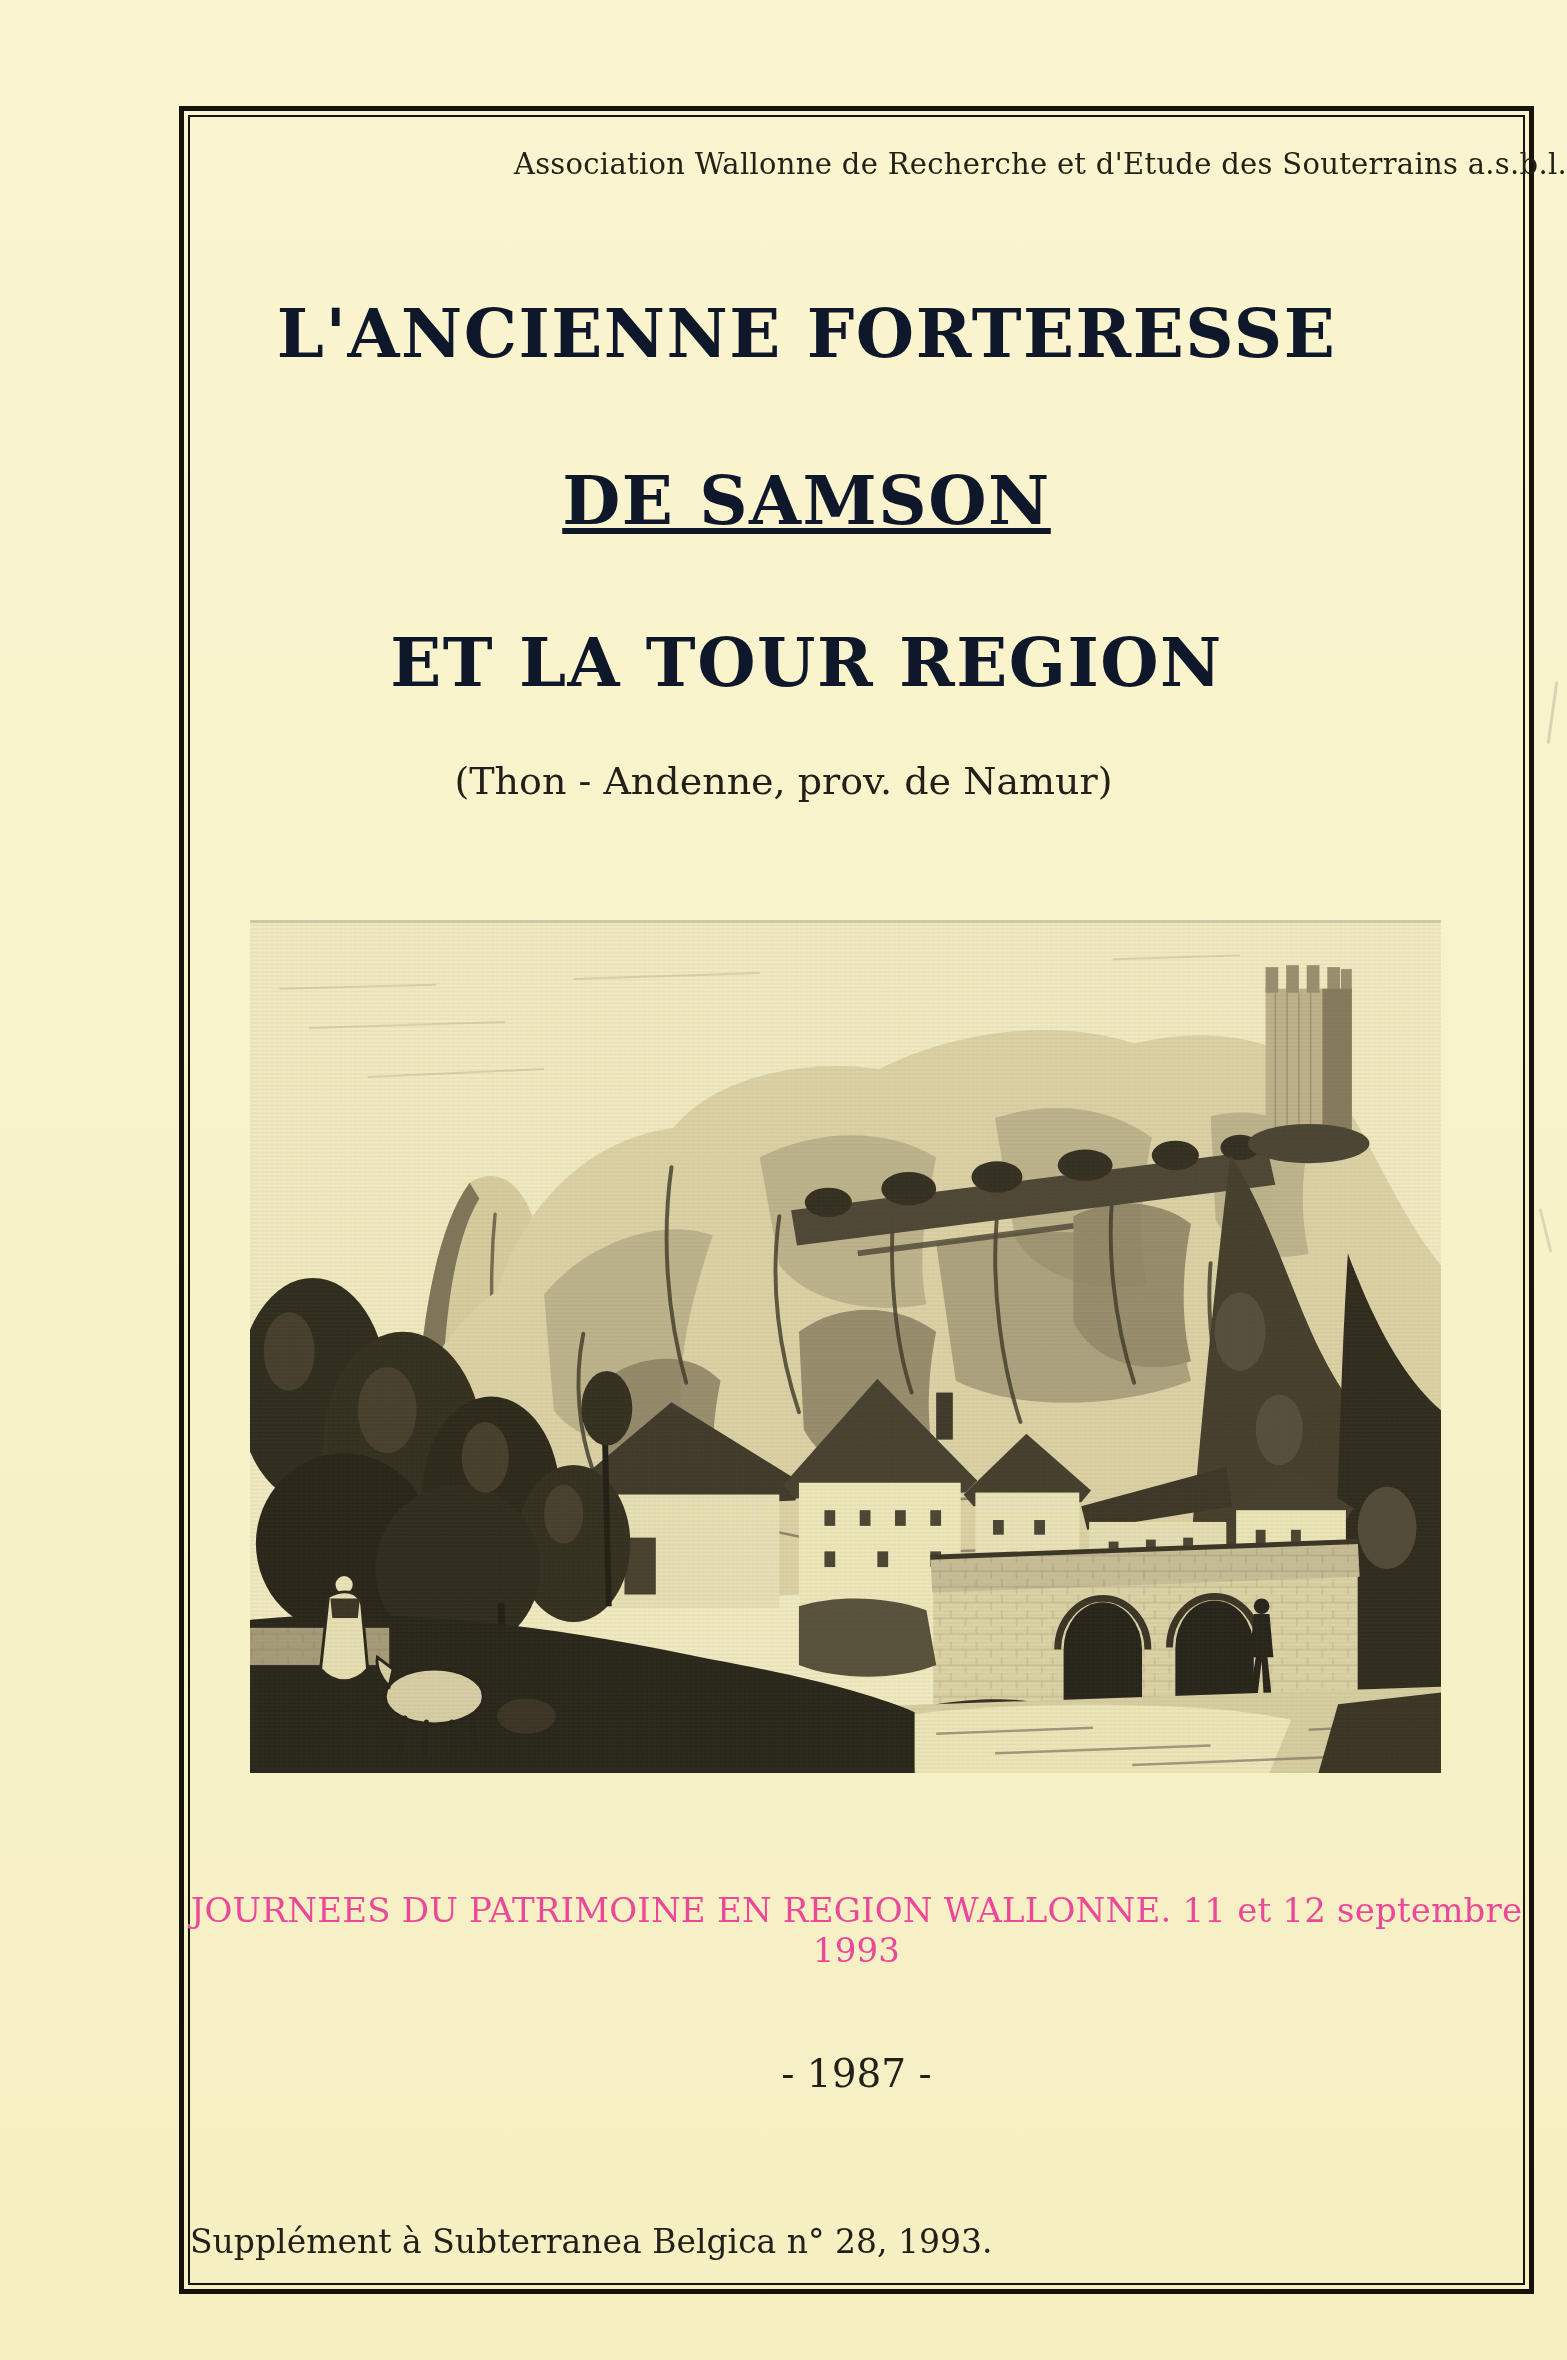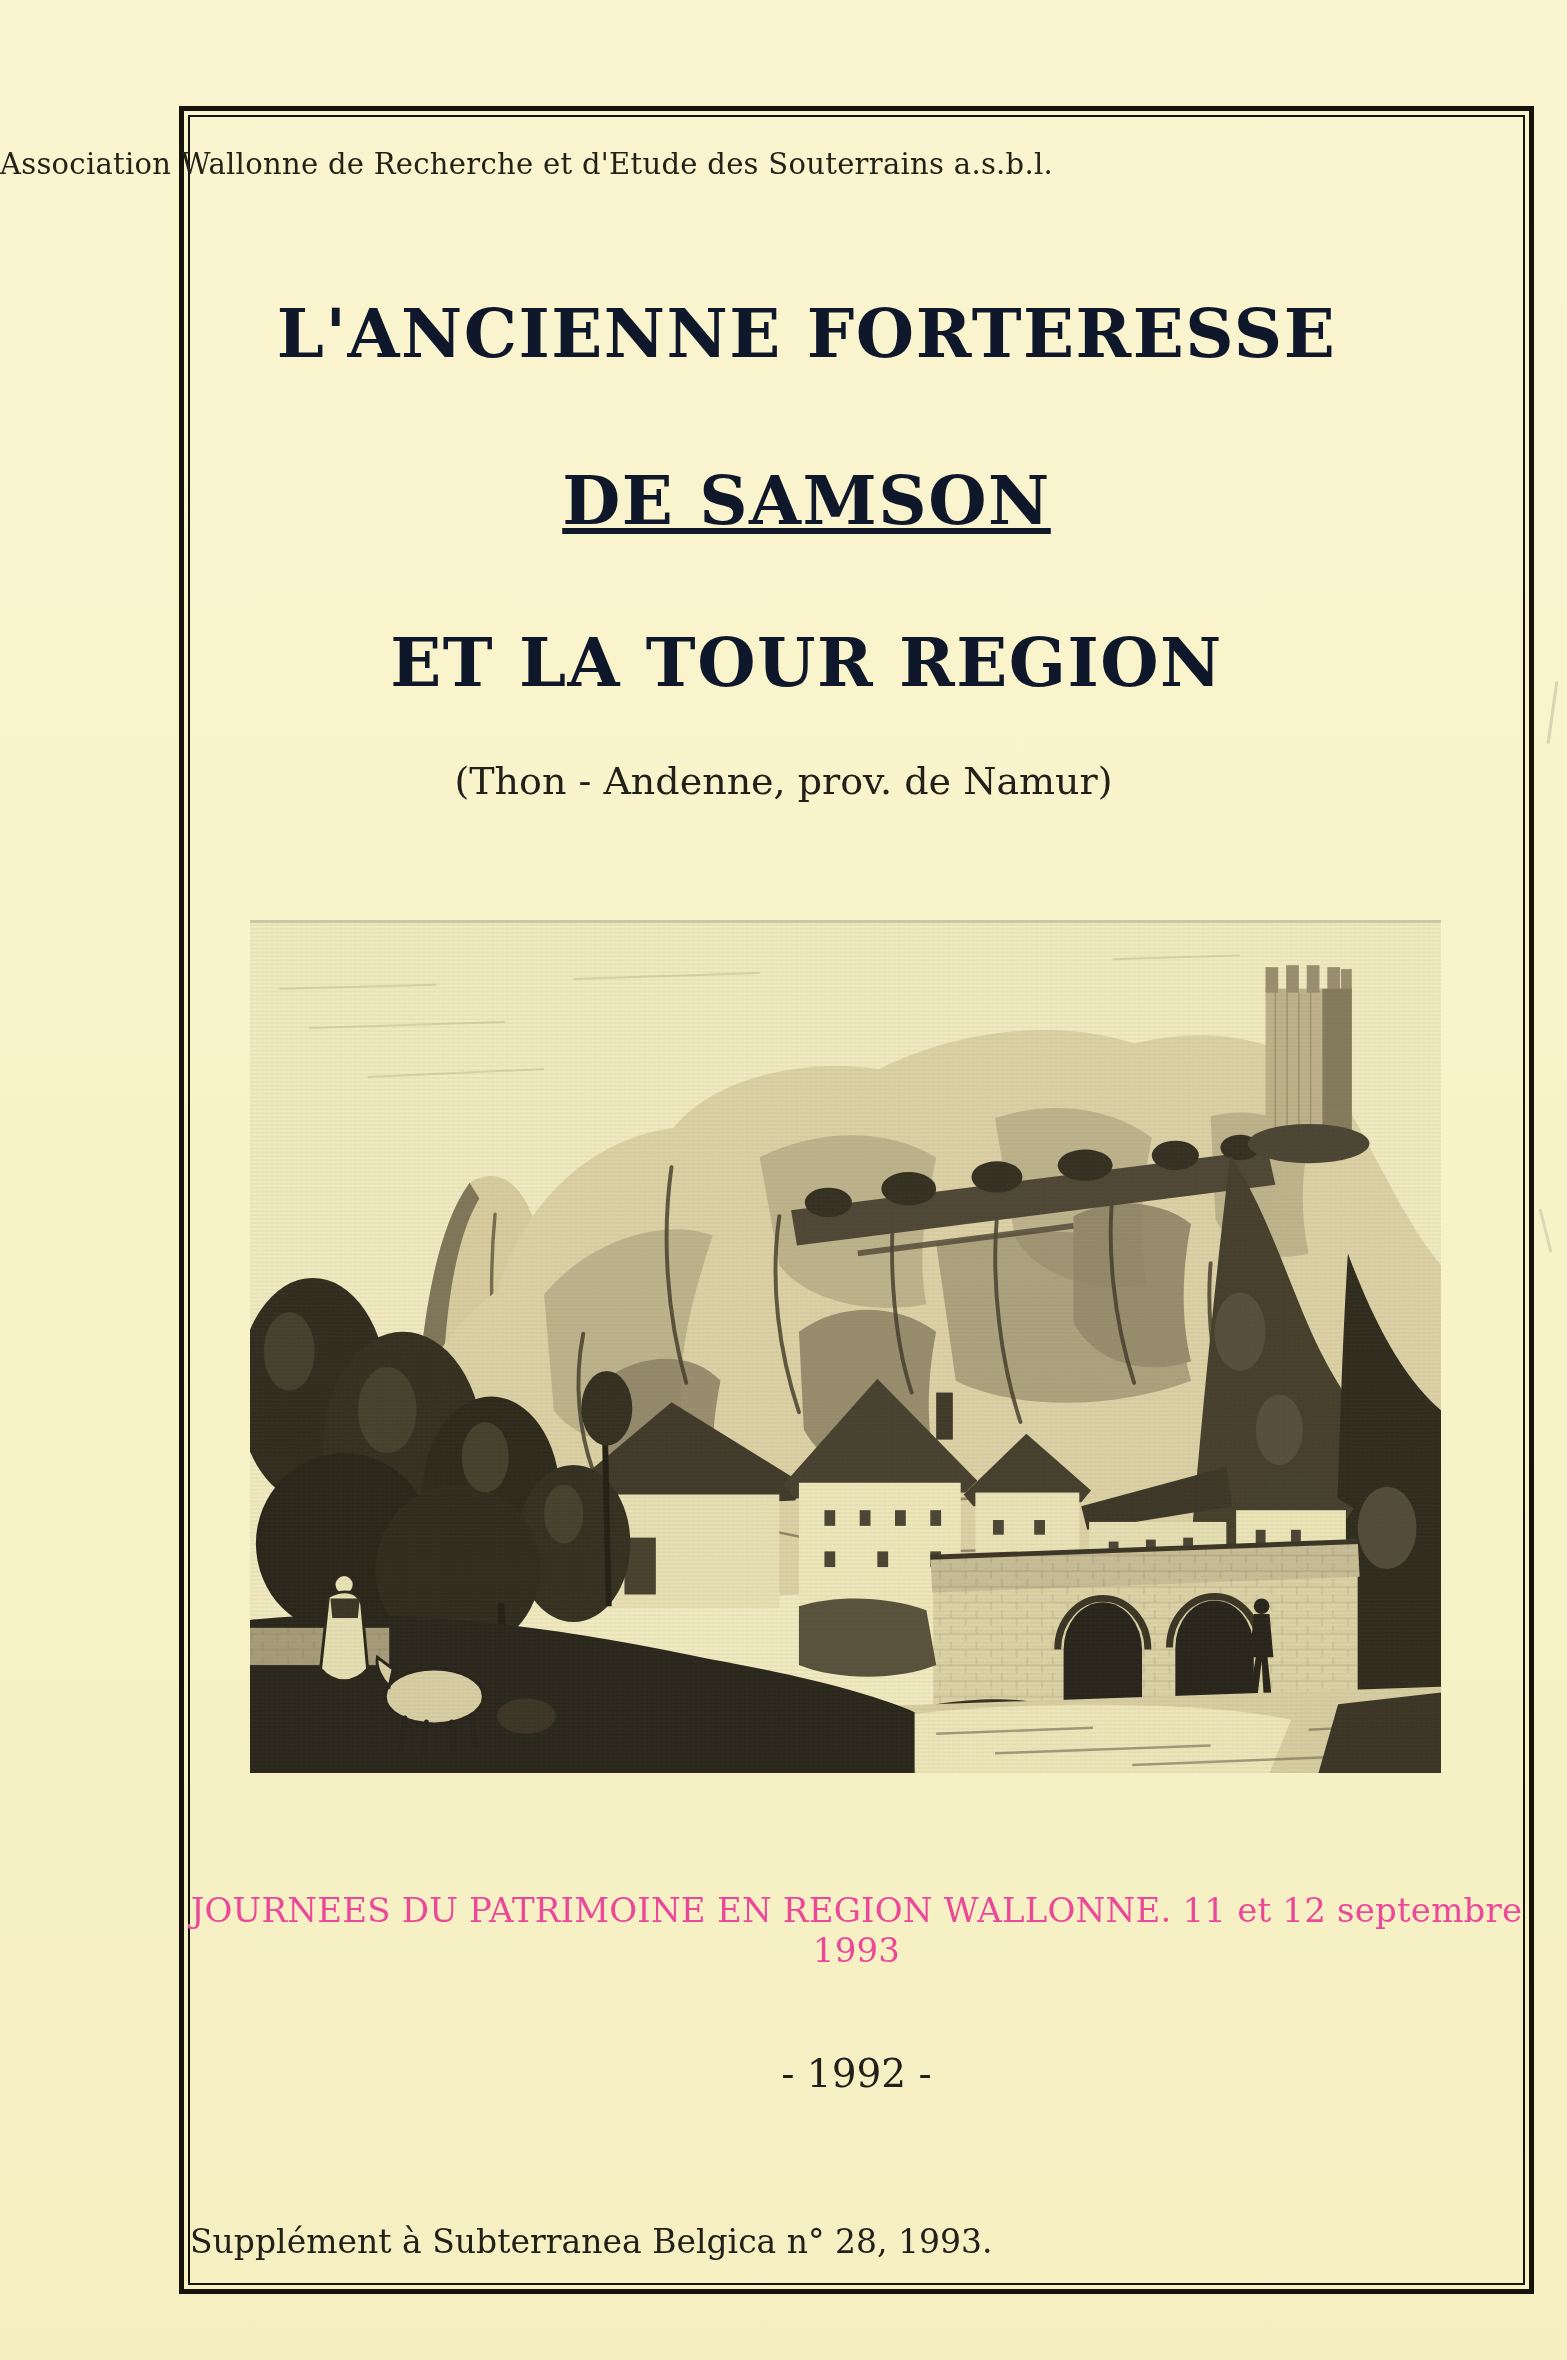--- a/index.html
+++ b/index.html
@@ -12,21 +12,21 @@
     overflow:hidden;
   }
   .frame{
     position:absolute;left:179px;top:106px;width:1355px;height:2188px;
     border:5.9px solid #15130c;box-sizing:border-box;
   }
   .frame-inner{
     position:absolute;inset:3.9px;border:2.9px solid #15130c;
   }
   .assoc{
-    position:absolute;left:0;top:147px;width:1567px;text-align:left;
+    position:absolute;left:0;top:147px;width:1567px;text-align:right;
     font-size:29px;letter-spacing:0.3px;color:#242117;
   }
   .title-line{
     position:absolute;left:0;width:1567px;text-align:center;
     font-weight:bold;font-size:67px;letter-spacing:1.5px;color:#0f172a;padding-left:23px;
   }
   .t1{top:294px;} .t2{top:461px;text-decoration:underline;} .t3{top:623px;}
   .subtitle{
     position:absolute;left:0;top:725px;width:1567px;text-align:center;
     font-size:38px;color:#23201a;margin-top:34px;
@@ -281,18 +281,18 @@
     </g>
     <ellipse cx="282" cy="812" rx="30" ry="18" fill="#3a3424"></ellipse>
     <path d="M560,700 C600,688 650,690 690,704 L700,760 C660,776 600,776 560,760 Z" fill="#46402c" opacity="0.9"></path>
   </g>
 
   <rect width="1215" height="870" fill="url(#grain)"></rect>
 </svg>
 </div>
 
 <div class="caption">JOURNEES DU PATRIMOINE EN REGION WALLONNE. 11 et 12 septembre 1993</div>
-<div class="yearline">- 1992 -</div>
+<div class="yearline">- 1987 -</div>
 <div class="supplement">Supplément à Subterranea Belgica n° 28, 1993.</div>
 
 <div class="artifact a1"></div>
 <div class="artifact a2"></div>
 
 
 </body></html>

